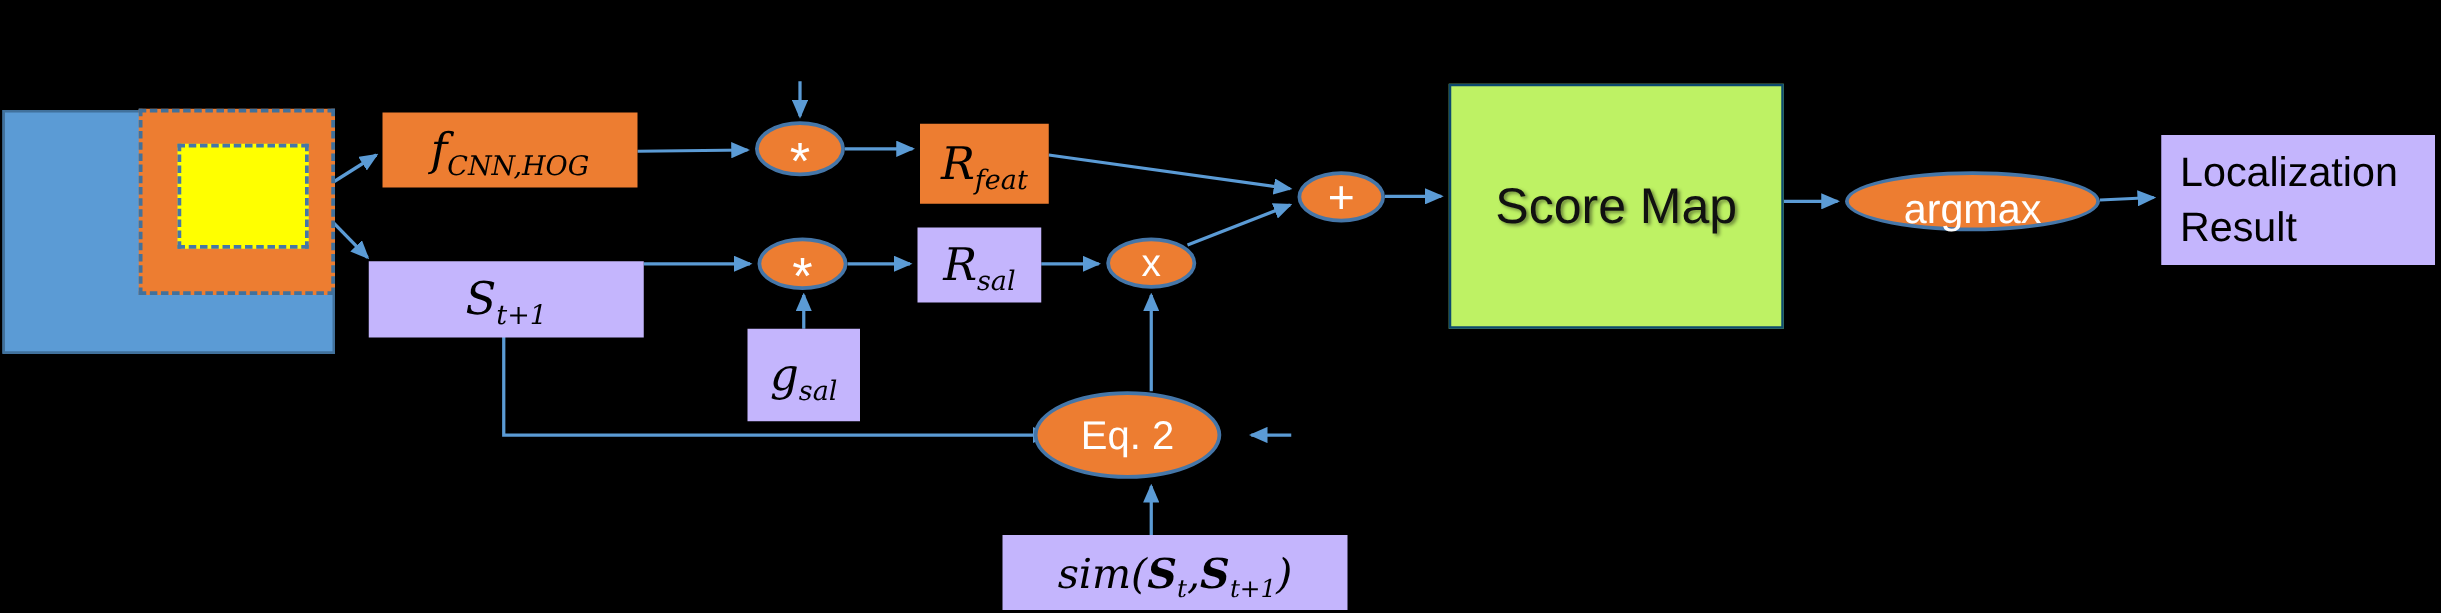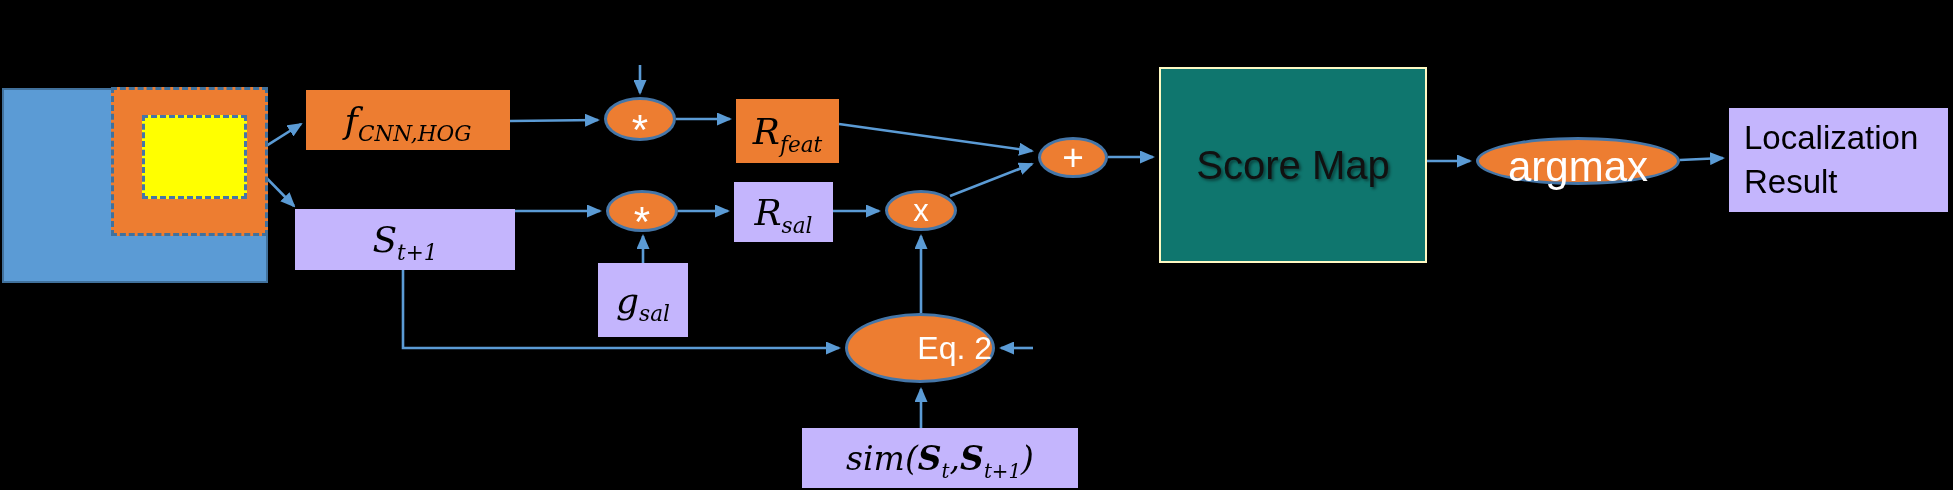--- a/index.html
+++ b/index.html
@@ -7,21 +7,21 @@
     position:relative;width:1953px;height:490px;background:#000;overflow:hidden;
     font-family:"Liberation Sans",sans-serif;
   }
   .layer{position:absolute;left:0;top:0;width:100%;height:100%;}
   .node{
     position:absolute;display:flex;align-items:center;justify-content:center;
     box-sizing:border-box;color:#000;
   }
   .orange{background:#ED7D31;}
   .yellow{background:#c4b5fd;}
-  .bluebox{background:#0f766e;border:2px solid #fef9c3;}
+  .bluebox{background:#bef264;border:2px solid #0c4a6e;}
   .ellipse{
     border-radius:50%;background:#ED7D31;border:3px solid #4576A8;
     color:#fff;font-family:"Liberation Sans",sans-serif;
   }
   .math{font-family:"DejaVu Serif",serif;font-style:italic;font-size:36px;}
   .math sub{font-size:0.60em;line-height:0;letter-spacing:0;}
   .op{font-size:34px;}
   .star{transform:translateY(22%);font-size:42px;}
   .scoremap-label{
     font-size:40px;color:#111;text-shadow:2px 2px 3px rgba(0,0,0,0.45);
@@ -108,35 +108,35 @@
   </div>
 
   <div class="node ellipse" style="left:885px;top:190px;width:72px;height:41px;">
     <span class="op" style="font-size:31px;">x</span>
   </div>
 
   <div class="node ellipse" style="left:1038px;top:137px;width:70px;height:41px;">
     <span class="op" style="font-size:37px;">+</span>
   </div>
 
-  <div class="node ellipse" style="left:845px;top:313px;width:150px;height:70px;justify-content:flex-end;">
+  <div class="node ellipse" style="left:827px;top:313px;width:150px;height:70px;">
     <span class="white-label" style="font-size:32px;">Eq. 2</span>
   </div>
 
 
   <div class="node yellow" style="left:802px;top:428px;width:276px;height:60px;">
     <span class="math simMath"><span>sim(</span><b>S</b><sub>t</sub><span>,</span><b>S</b><sub>t+1</sub><span>)</span></span>
   </div>
 
   <div class="node bluebox" style="left:1159px;top:67px;width:268px;height:196px;">
     <span class="scoremap-label">Score Map</span>
   </div>
 
   <div class="node ellipse" style="left:1476px;top:137px;width:204px;height:48px;">
-    <span class="white-label" style="font-size:42px;margin-top:12px;">argmax</span>
+    <span class="white-label" style="font-size:33px;margin-top:12px;">argmax</span>
   </div>
 
   <div class="node yellow" style="left:1729px;top:108px;width:219px;height:104px;">
     <div class="loc-label">
       <div>Localization</div>
       <div>Result</div>
     </div>
   </div>
 
 </div>

